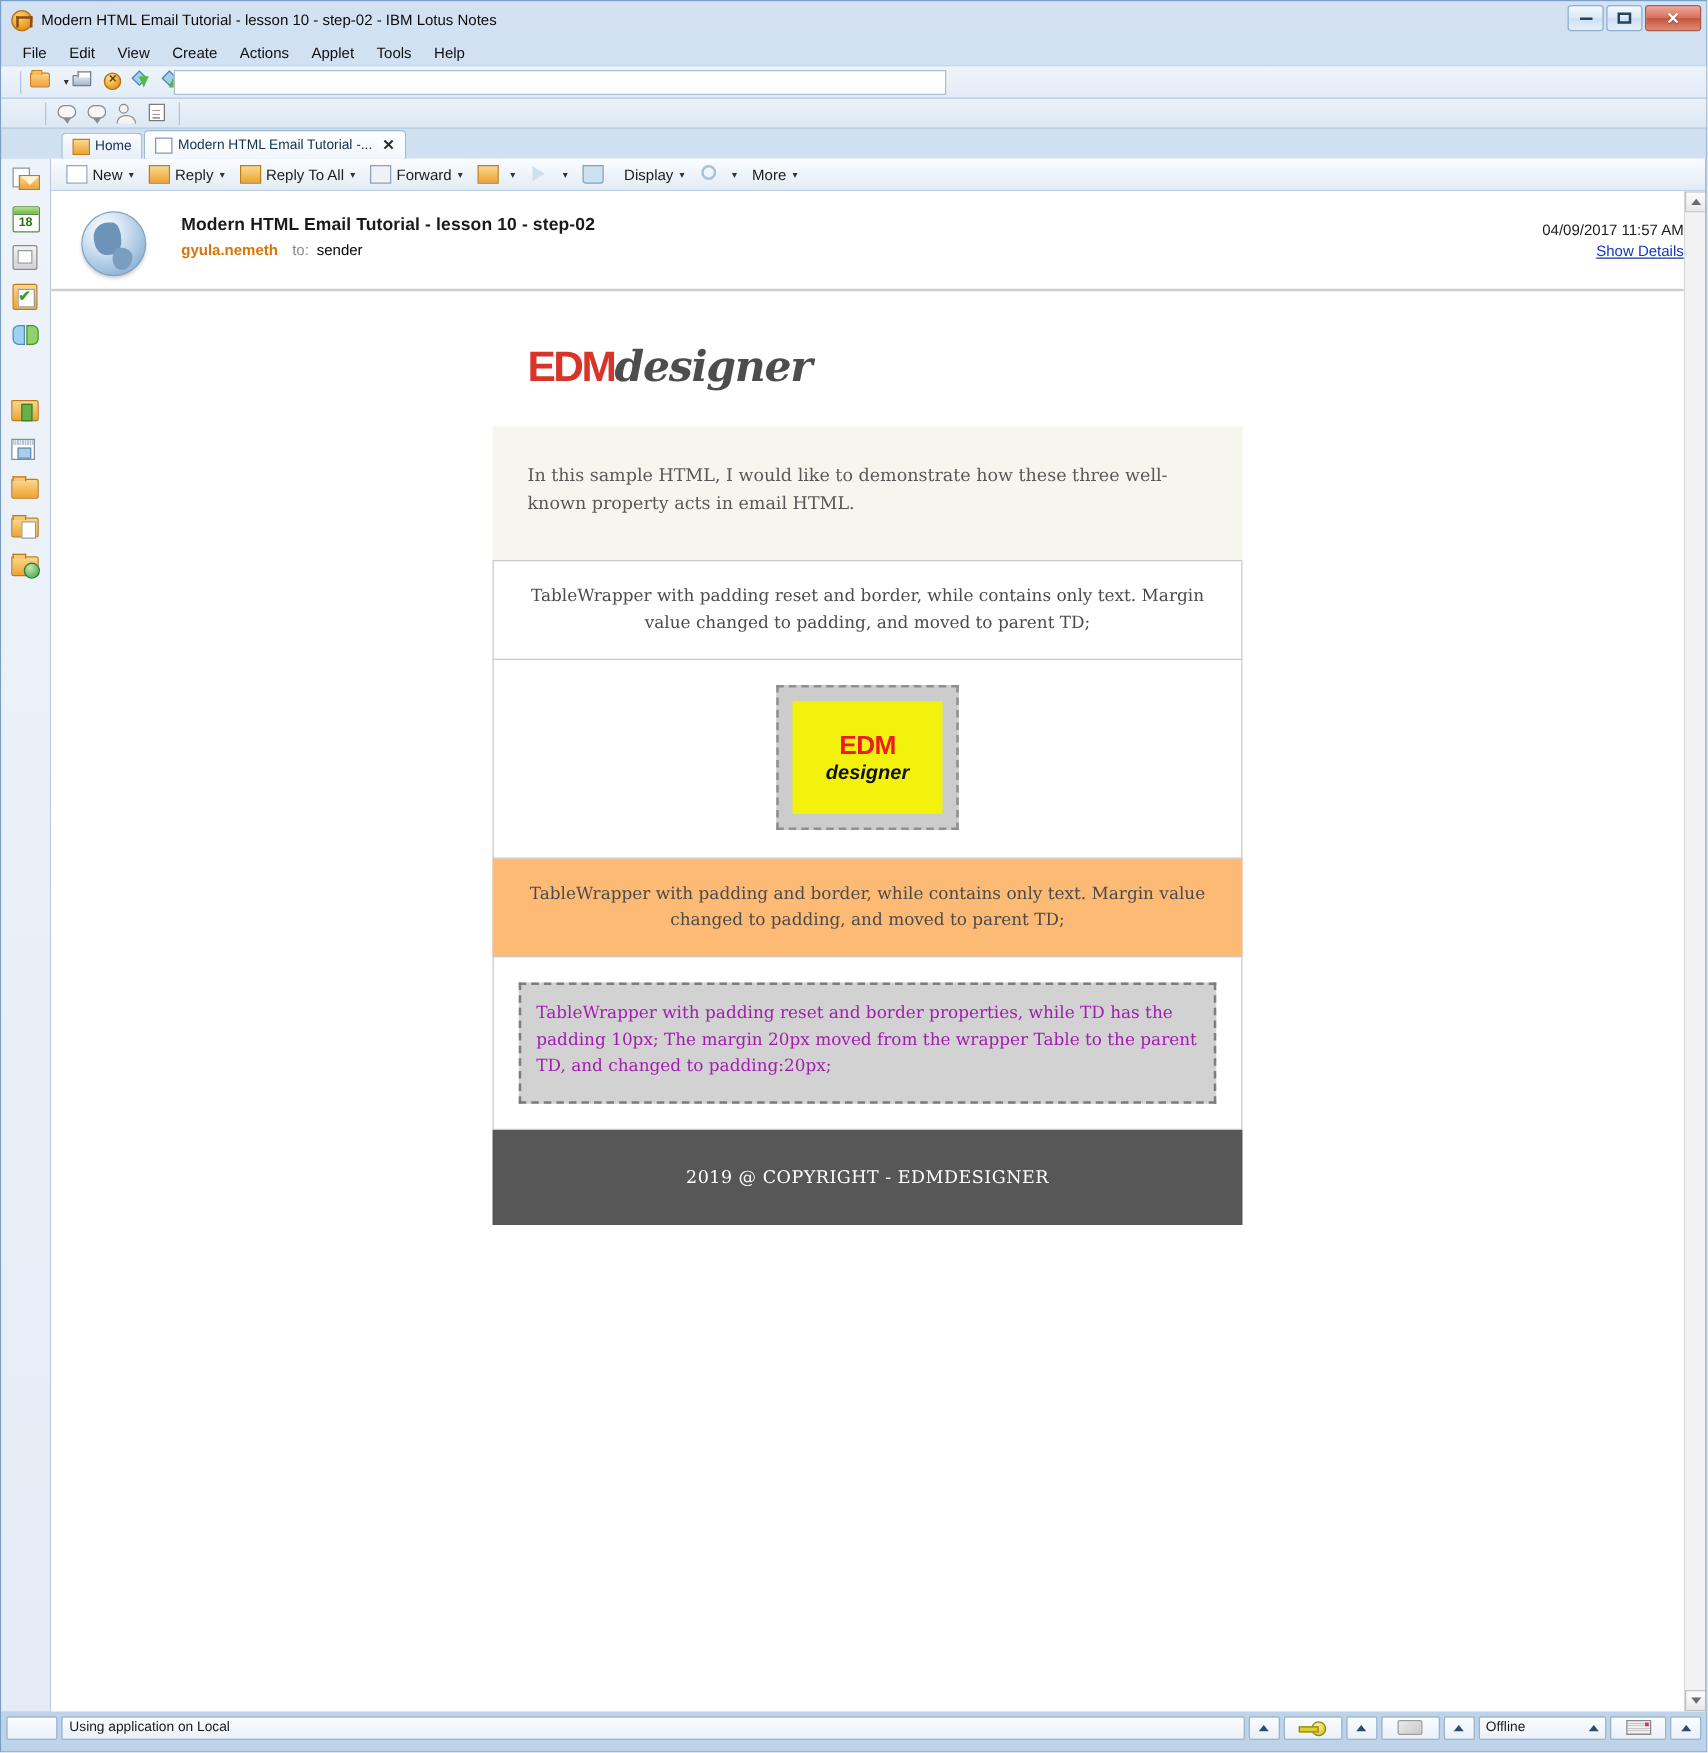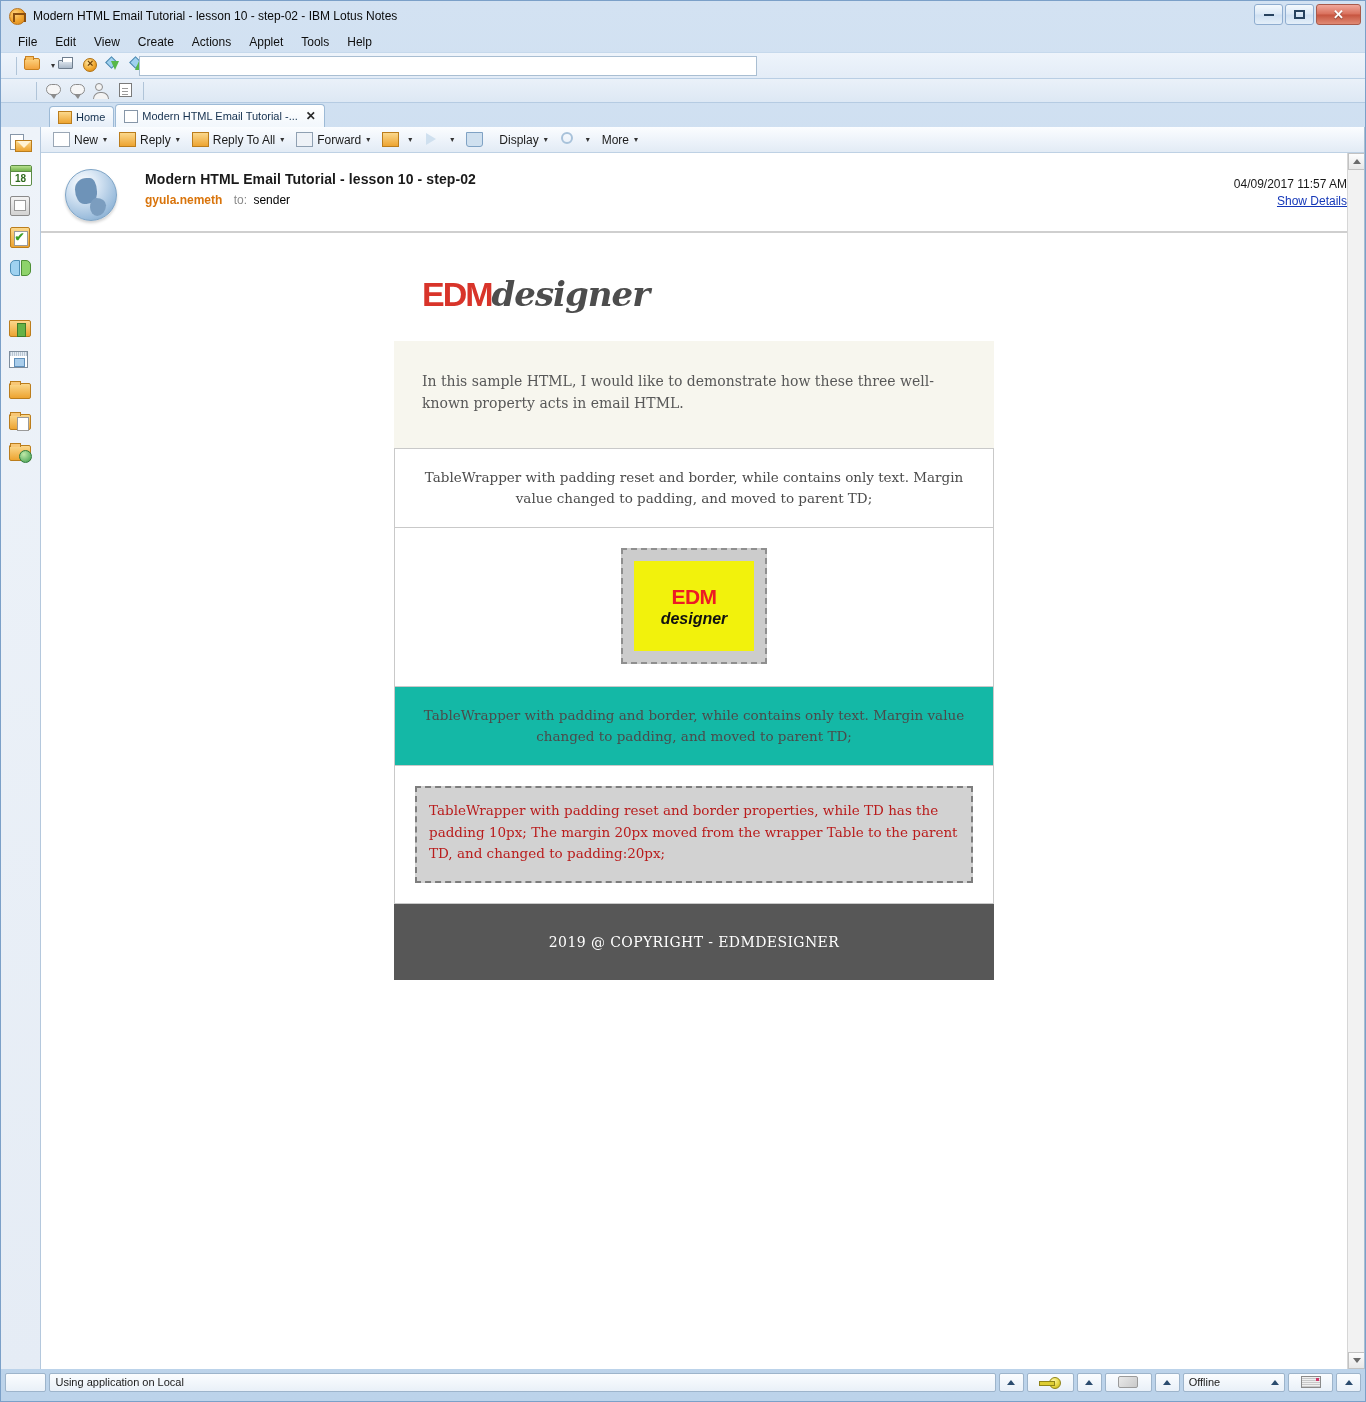--- a/index.html
+++ b/index.html
@@ -317,39 +317,39 @@
   .yellowimg .y1 {
     color: #ec1c24; font-weight: bold; font-size: 21px;
     letter-spacing: -.5px; font-family: "Liberation Sans", sans-serif;
   }
   .yellowimg .y2 {
     color: #111111; font-weight: bold; font-style: italic; font-size: 16px;
     margin-top: 4px; font-family: "Liberation Sans", sans-serif;
   }
 
   .cellbox2 {
-    background: #14b8a6;
+    background: #fdba74;
     border: 1px solid #c9c9c9;
     border-top: none;
   }
   .cellbox3 {
     background: #ffffff;
     border: 1px solid #c9c9c9;
     border-top: none;
     padding: 20px;
   }
   .graybox {
     background: #d2d2d2;
     border: 2px dashed #7d7d7d;
     padding: 12px 12px 16px 12px;
   }
   .graybox-text {
     font-family: "DejaVu Serif", serif;
     font-size: 13.5px; line-height: 1.6;
-    color: #b91c1c;
+    color: #a21caf;
   }
   .email-footer {
     background: #575757;
     color: #ffffff;
     text-align: center;
     padding: 30px 10px;
     font-family: "DejaVu Serif", serif;
     font-size: 14px;
     letter-spacing: .4px;
   }

